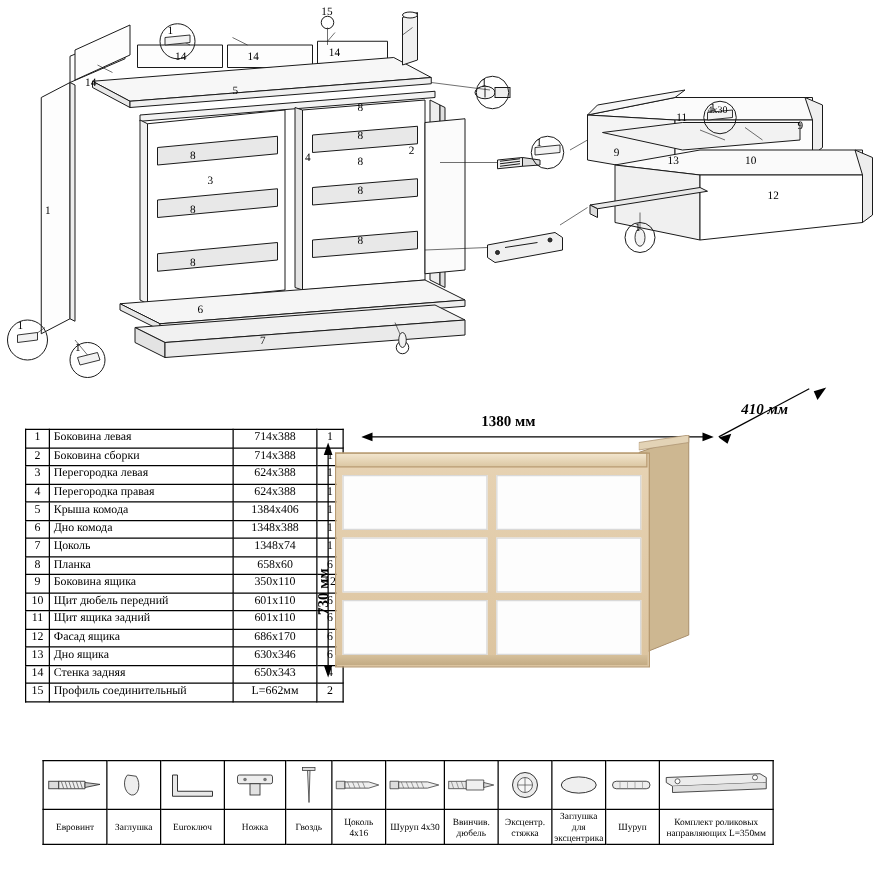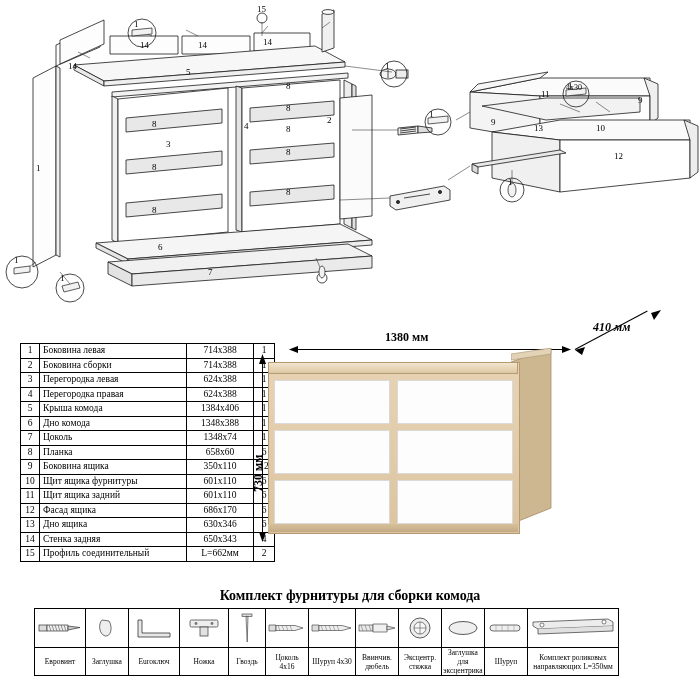--- a/index.html
+++ b/index.html
@@ -263,21 +263,21 @@
         <td class="q">6</td>
       </tr>
       <tr>
         <td class="n">9</td>
         <td class="nm">Боковина ящика</td>
         <td class="dim">350x110</td>
         <td class="q">12</td>
       </tr>
       <tr>
         <td class="n">10</td>
-        <td class="nm">Щит ящика фурнитуры</td>
+        <td class="nm">Щит дюбель передний</td>
         <td class="dim">601x110</td>
         <td class="q">6</td>
       </tr>
       <tr>
         <td class="n">11</td>
         <td class="nm">Щит ящика задний</td>
         <td class="dim">601x110</td>
         <td class="q">6</td>
       </tr>
       <tr>
@@ -345,21 +345,20 @@
       <div class="front" style="left:129px;top:18px;width:114px;height:42px;"></div>
       <div class="front" style="left:6px;top:68px;width:114px;height:42px;"></div>
       <div class="front" style="left:129px;top:68px;width:114px;height:42px;"></div>
       <div class="front" style="left:6px;top:118px;width:114px;height:42px;"></div>
       <div class="front" style="left:129px;top:118px;width:114px;height:42px;"></div>
 
       <div class="abs" style="left:0;top:162px;width:250px;height:8px;background:linear-gradient(180deg,#d6c09b,#c3ab84);"></div>
     </div>
   </div>
 
-  <div id="hwtitle">Комплект фурнитуры для сборки комода</div>
 
   <table id="hw">
     <tbody>
       <tr class="icons">
         <td style="width:48px;">
           <svg class="hwico" width="44" height="16" viewBox="0 0 44 16">
             <rect x="1" y="5" width="8" height="6" fill="#ddd" stroke="#333" stroke-width="0.7"></rect>
             <path d="M9 5 L30 5 L30 11 L9 11 Z" fill="#eee" stroke="#333" stroke-width="0.7"></path>
             <path d="M11 5 L13 11 M14 5 L16 11 M17 5 L19 11 M20 5 L22 11 M23 5 L25 11 M26 5 L28 11" stroke="#555" stroke-width="0.6"></path>
             <path d="M30 6 L42 7.5 L30 10 Z" fill="#ccc" stroke="#333" stroke-width="0.7"></path>

